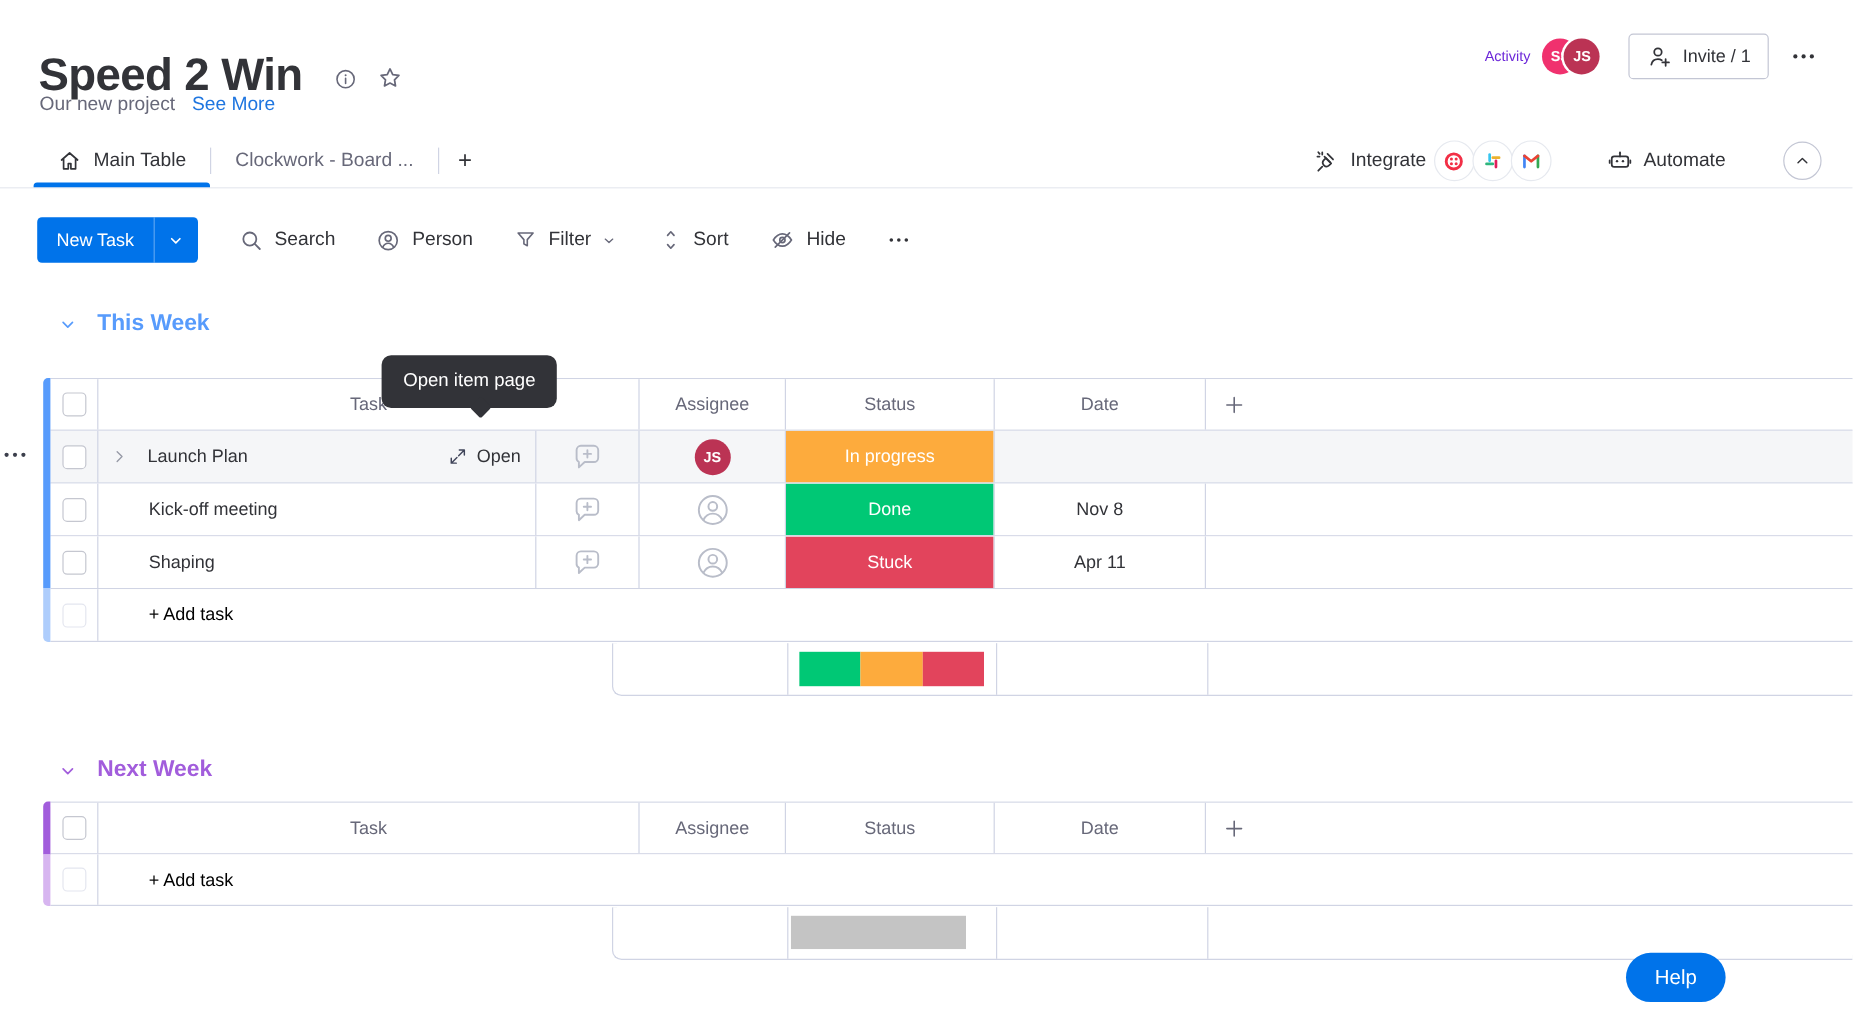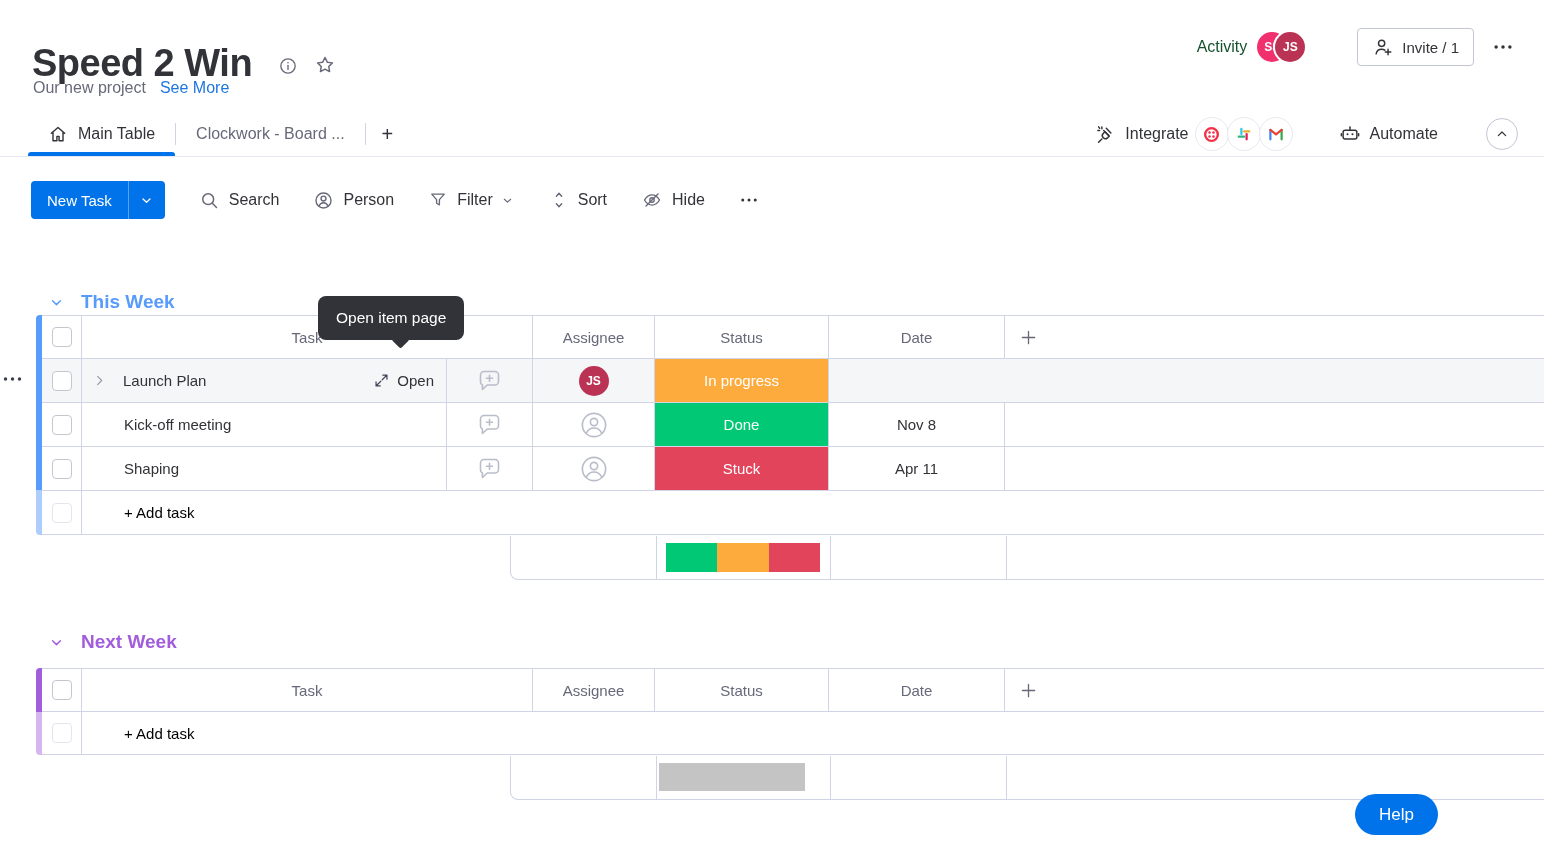--- a/index.html
+++ b/index.html
@@ -10,28 +10,28 @@
   
   .title-row { position:absolute; left:32px; top:38px; display:flex; align-items:center; }
   .page-title { font-size:38px; font-weight:600; letter-spacing:-0.5px; color:#323338; line-height:50px; }
   .hicon { color:#676879; display:flex; align-items:center; cursor:pointer; }
   .hicon.info { margin-left:26px; margin-top:6px; }
   .hicon.star { margin-left:16px; margin-top:4px; }
   .subtitle-row { position:absolute; left:33px; top:79px; font-size:16px; color:#676879; display:flex; gap:14px; }
   .see-more { color:#1f76e0; cursor:pointer; }
 
   .header-actions { position:absolute; right:30px; top:28px; height:38px; display:flex; align-items:center; }
-  .activity-label { font-size:16px; color:#14532d; margin-right:10px; cursor:pointer; }
+  .activity-label { font-size:12px; color:#6d28d9; margin-right:10px; cursor:pointer; }
   .avatar-stack { display:flex; align-items:center; margin-right:24px; cursor:pointer; }
   .avatar { width:30px; height:30px; border-radius:50%; color:#fff; font-size:12px; font-weight:bold;
             display:flex; align-items:center; justify-content:center; }
   .avatar.front { margin-left:-12px; box-shadow:0 0 0 2px #fff; }
   .invite-btn { display:flex; align-items:center; gap:8px; height:38px; padding:0 14px; background:#fff;
                 border:1px solid #c3c6d4; border-radius:4px; font-size:15px; color:#323338;
-                font-family:inherit; cursor:pointer;margin-left:28px; }
+                font-family:inherit; cursor:pointer; }
   .menu-dots { color:#323338; margin-left:18px; display:flex; cursor:pointer; }
 
   
   .tabbar { position:absolute; left:0; right:0; top:112px; height:45px; border-bottom:1px solid #e6e9ef;
             display:flex; justify-content:space-between; padding:0 26px 0 28px; }
   .tabs-left { display:flex; align-items:stretch; }
   .tab { position:relative; display:flex; align-items:center; gap:10px; padding:0 20px;
          font-size:16px; color:#676879; cursor:pointer; }
   .tab.active { color:#323338; }
   .tab-underline { position:absolute; left:0; right:0; bottom:0; height:4px; background:#0073ea;
@@ -317,21 +317,21 @@
       <span class="ic" style="color:#323338;">
         <svg width="20" height="20" viewBox="0 0 24 24" fill="currentColor">
             <circle cx="4.5" cy="12" r="1.8"></circle>
             <circle cx="12" cy="12" r="1.8"></circle>
             <circle cx="19.5" cy="12" r="1.8"></circle>
           </svg>
       </span>
     </div>
   </div>
 
-  <div class="group-head" style="top:288px;">
+  <div class="group-head" style="top:256px;">
     <span class="gchev" style="color: rgb(87, 155, 252);">
       <svg width="17" height="17" viewBox="0 0 24 24" fill="none" stroke="currentColor" stroke-width="2" stroke-linecap="round" stroke-linejoin="round">
           <path d="M6.5 9.5 12 15l5.5-5.5"></path>
         </svg>
     </span>
     <span class="group-title" style="color: rgb(87, 155, 252);">This Week</span>
   </div>
 
   <div class="gtable" style="top:315px;">
     <div class="gbar">

